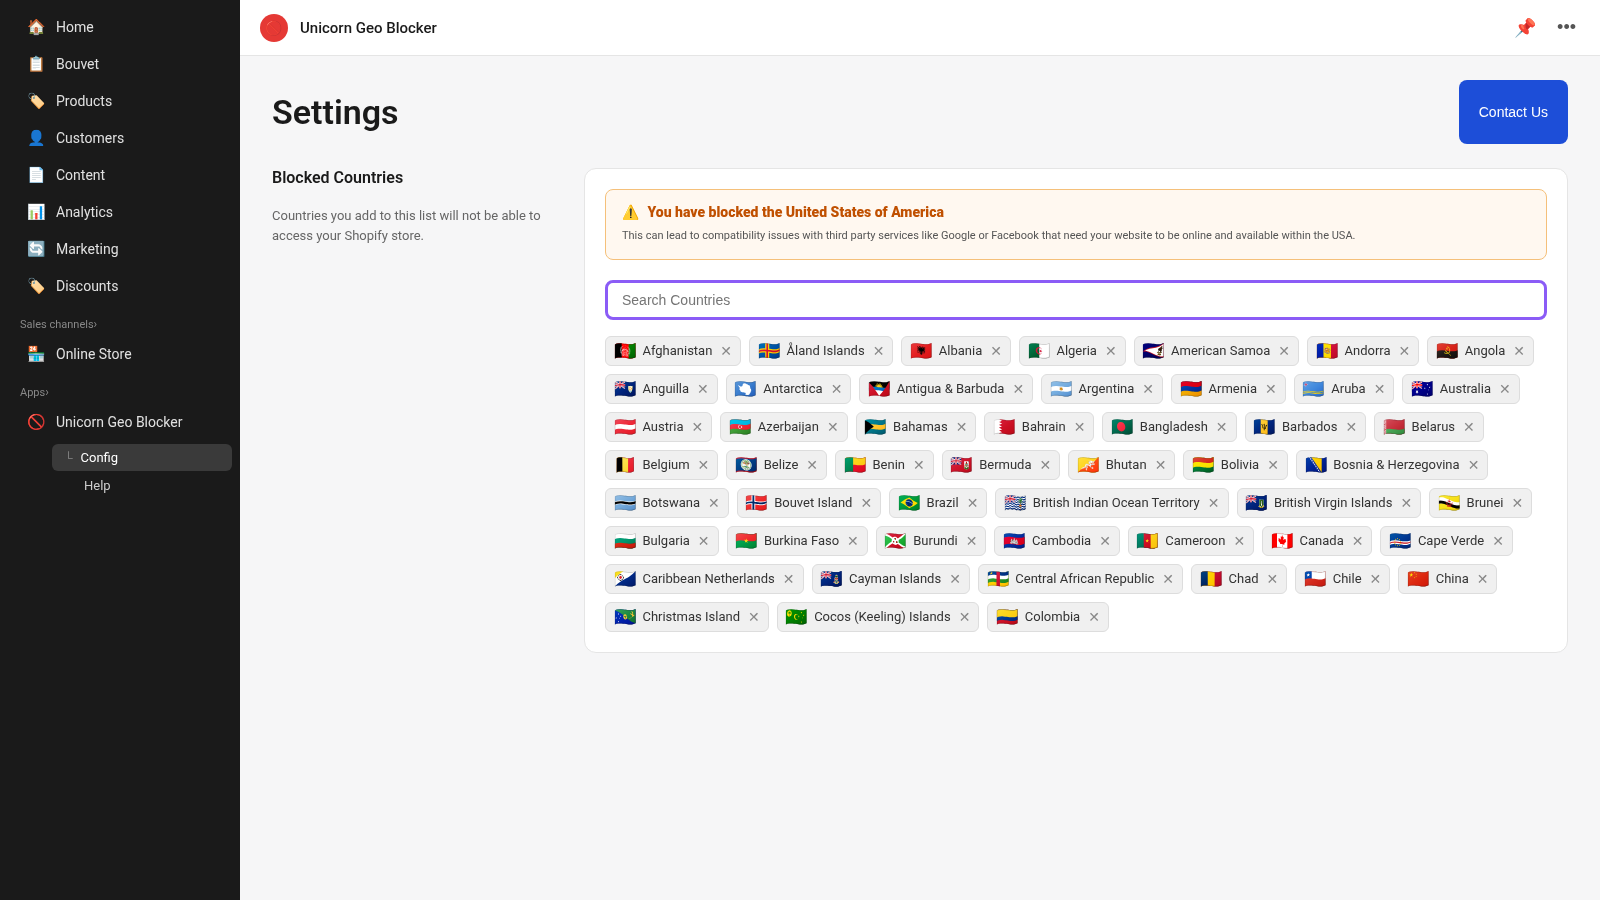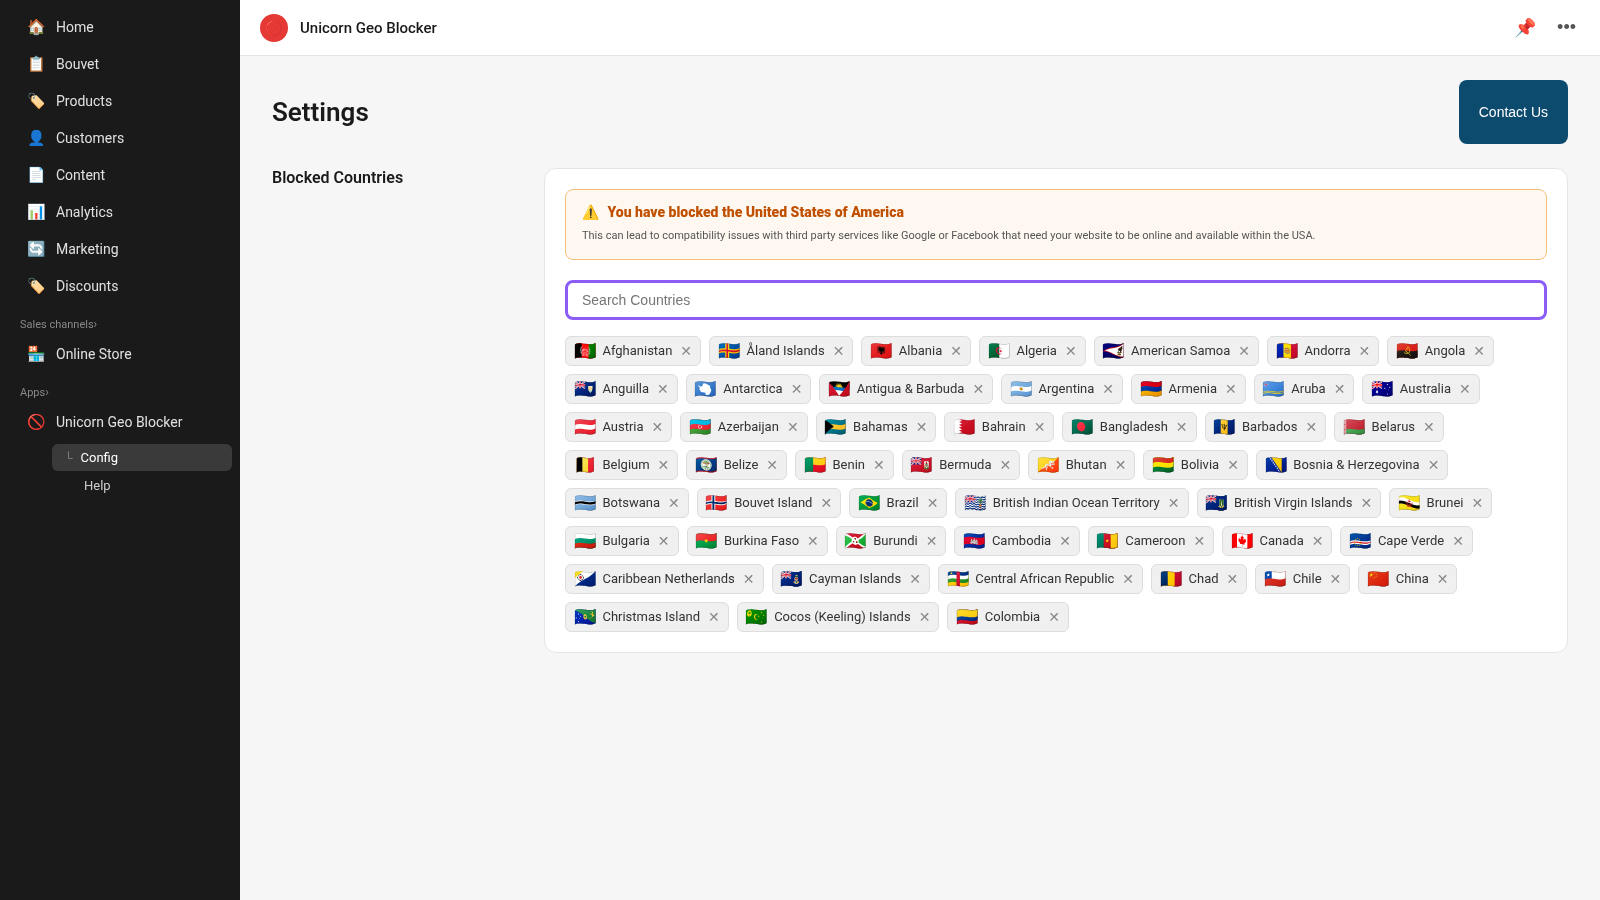--- a/index.html
+++ b/index.html
@@ -80,23 +80,23 @@
     
     #page {
       flex: 1; overflow-y: auto;
       padding: 24px 32px;
       background: #f6f6f7;
     }
     .page-header {
       display: flex; align-items: center; justify-content: space-between;
       margin-bottom: 24px;
     }
-    .page-title { font-size: 26px; font-weight: 600; color: #1a1a1a; }
+    .page-title { font-size: 34px; font-weight: 600; color: #1a1a1a; }
     .contact-btn {
-      background: #0c4a6e; color: #fff;
+      background: #1d4ed8; color: #fff;
       border: none; border-radius: 8px;
       padding: 24px 20px; font-size: 14px; cursor: pointer;
       font-weight: 500;
     }
 
     
     .settings-layout {
       display: flex; gap: 32px;
     }
     .settings-label-col {
@@ -254,20 +254,21 @@
   <div id="page">
     <div class="page-header">
       <h1 class="page-title">Settings</h1>
       <button class="contact-btn">Contact Us</button>
     </div>
 
     <div class="settings-layout">
 
       <div class="settings-label-col">
         <h2>Blocked Countries</h2>
+        <p>Countries you add to this list will not be able to access your Shopify store.</p>
       </div>
 
       <div class="settings-panel">
         
         <div class="warning-banner">
           <div class="warning-title">
             <span>⚠️</span>
             <strong>You have blocked the United States of America</strong>
           </div>
           <p class="warning-text">This can lead to compatibility issues with third party services like Google or Facebook that need your website to be online and available within the USA.</p>

